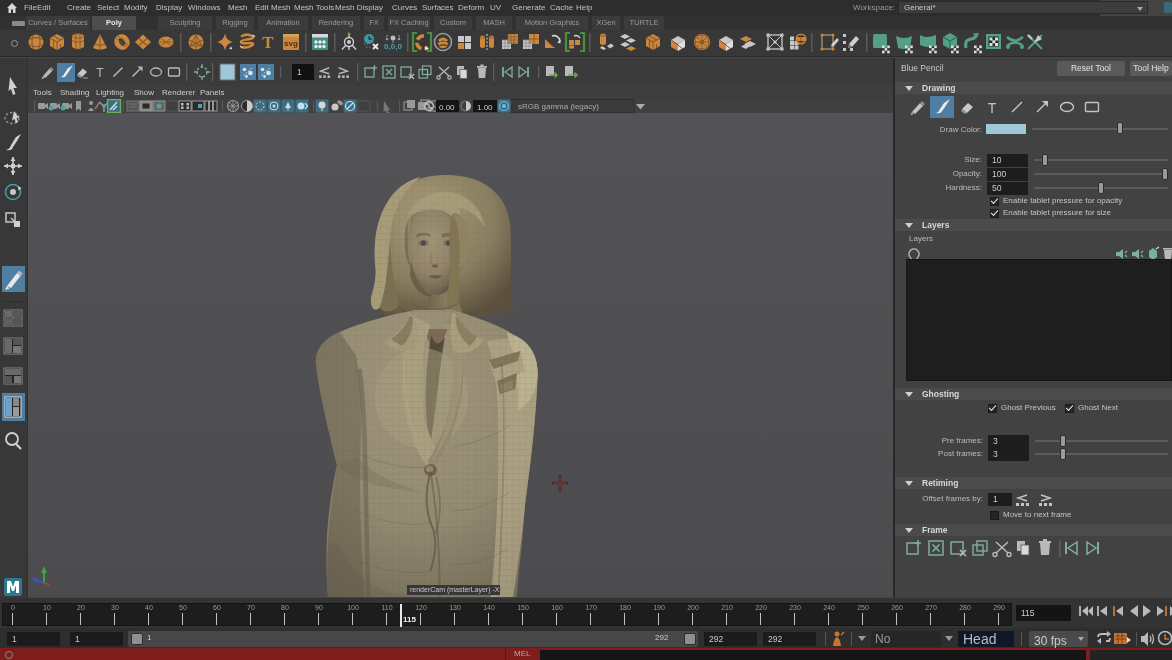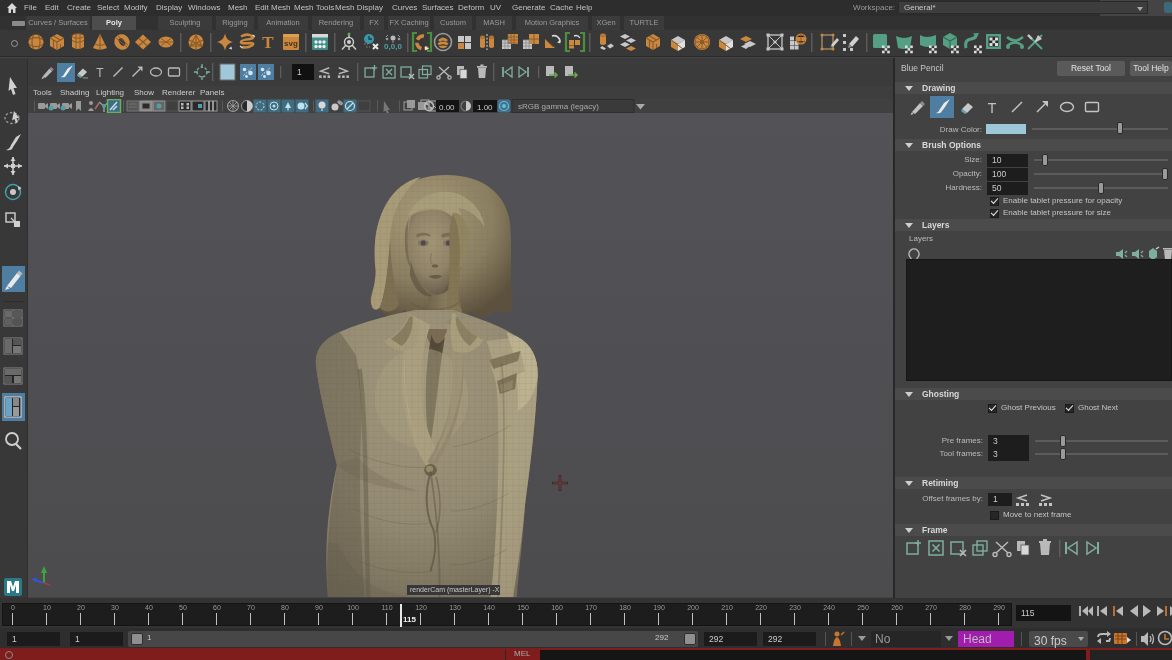--- a/index.html
+++ b/index.html
@@ -41,21 +41,21 @@
 .sepd{width:1px;background:#2a2a2a;}
 </style>
 </head>
 <body>
 <div id="app">
 <div id="menubar">
       <svg style="left:6px;top:2px" width="12" height="12" viewBox="0 0 12 12">
         <path d="M6 1 L11 6 L9.5 6 L9.5 11 L7 11 L7 7.5 L5 7.5 L5 11 L2.5 11 L2.5 6 L1 6 Z" fill="#d8d8d8"></path>
       </svg>
       <span class="t" style="left:24px">File</span>
-      <span class="t" style="left:45px">Edit</span>
+      <span class="t" style="left:37px">Edit</span>
       <span class="t" style="left:67px">Create</span>
       <span class="t" style="left:97px">Select</span>
       <span class="t" style="left:124px">Modify</span>
       <span class="t" style="left:156px">Display</span>
       <span class="t" style="left:188px">Windows</span>
       <span class="t" style="left:228px">Mesh</span>
       <span class="t" style="left:255px">Edit Mesh</span>
       <span class="t" style="left:294px">Mesh Tools</span>
       <span class="t" style="left:335px">Mesh Display</span>
       <span class="t" style="left:392px">Curves</span>
@@ -900,24 +900,20 @@
           <ellipse rx="6.5" ry="4.5" fill="none" stroke="#c4c4c4" stroke-width="1.4"></ellipse>
         </g>
         <g transform="translate(197,11)">
           <rect x="-6.5" y="-4.5" width="13" height="9" rx="1" fill="none" stroke="#c4c4c4" stroke-width="1.4"></rect>
         </g>
       </svg>
       <div class="lab t" style="left:0px;top:67px;width:87px">Draw Color:</div>
       <div style="left:91px;top:66px;width:40px;height:10px;background:#9ec8da"></div>
       <div class="strack" style="left:137px;top:70px;width:136px"></div>
       <div class="shandle" style="left:222px;top:64px"></div>
-      <div class="sechdr" style="top:81px">
-        <div class="tri"></div>
-        <b>Brush Options</b>
-      </div>
       <div class="lab t" style="left:0px;top:97px;width:87px">Size:</div>
       <div class="fld" style="left:92px;top:96px;width:41px;height:13px">10</div>
       <div class="strack" style="left:139px;top:101px;width:134px"></div>
       <div class="shandle" style="left:147px;top:96px"></div>
       <div class="lab t" style="left:0px;top:111px;width:87px">Opacity:</div>
       <div class="fld" style="left:92px;top:110px;width:41px;height:13px">100</div>
       <div class="strack" style="left:139px;top:115px;width:134px"></div>
       <div class="shandle" style="left:267px;top:110px"></div>
       <div class="lab t" style="left:0px;top:125px;width:87px">Hardness:</div>
       <div class="fld" style="left:92px;top:124px;width:41px;height:13px">50</div>
@@ -964,21 +960,21 @@
       <div class="cb" style="left:93px;top:346px"></div>
       <div class="chk" style="left:94px;top:347px"></div>
       <div class="cblab t" style="left:106px;top:345px">Ghost Previous</div>
       <div class="cb" style="left:170px;top:346px"></div>
       <div class="chk" style="left:171px;top:347px"></div>
       <div class="cblab t" style="left:183px;top:345px">Ghost Next</div>
       <div class="lab t" style="left:0px;top:378px;width:88px">Pre frames:</div>
       <div class="fld" style="left:93px;top:377px;width:41px;height:13px">3</div>
       <div class="strack" style="left:140px;top:382px;width:133px"></div>
       <div class="shandle" style="left:165px;top:377px"></div>
-      <div class="lab t" style="left:0px;top:391px;width:88px">Tool frames:</div>
+      <div class="lab t" style="left:0px;top:391px;width:88px">Post frames:</div>
       <div class="fld" style="left:93px;top:390px;width:41px;height:13px">3</div>
       <div class="strack" style="left:140px;top:395px;width:133px"></div>
       <div class="shandle" style="left:165px;top:390px"></div>
       <div class="sechdr" style="top:419px">
         <div class="tri"></div>
         <b>Retiming</b>
       </div>
       <div class="lab t" style="left:0px;top:436px;width:88px">Offset frames by:</div>
       <div class="fld" style="left:93px;top:435px;width:24px;height:13px">1</div>
       <svg style="left:0;top:434px" width="277" height="15" viewBox="0 0 277 15">
@@ -1153,21 +1149,21 @@
       <div class="sep" style="left:825px;top:4px;height:14px"></div>
       <svg style="left:828px;top:2px" width="20" height="18" viewBox="0 0 20 18">
         <circle cx="9" cy="4" r="2.5" fill="#c8762f"></circle>
         <path d="M5 16 Q6 8 9 7 Q12 8 13 16 Z" fill="#c8762f"></path>
         <path d="M13 5 L16 2" stroke="#c8762f" stroke-width="1.5"></path>
       </svg>
       <div class="sep" style="left:851px;top:4px;height:14px"></div>
       <div style="left:858px;top:8px;width:0;height:0;border-left:4px solid transparent;border-right:4px solid transparent;border-top:5px solid #999"></div>
       <div class="fld" style="left:871px;top:3px;width:70px;height:16px;background:#262626;line-height:16px;color:#999;font-size:12px;padding-left:4px">No Character Set</div>
       <div style="left:945px;top:8px;width:0;height:0;border-left:4px solid transparent;border-right:4px solid transparent;border-top:5px solid #999"></div>
-      <div class="fld" style="left:958px;top:3px;width:56px;height:16px;background:#a21caf;line-height:16px;color:#bbb;font-size:12px">Head</div>
+      <div class="fld" style="left:958px;top:3px;width:56px;height:16px;background:#0f172a;line-height:16px;color:#bbb;font-size:14px">Head</div>
       <div class="sep" style="left:1021px;top:4px;height:14px"></div>
       <div style="left:1029px;top:3px;width:59px;height:16px;background:#4a4a4a;border-radius:2px">
         <span style="position:absolute;left:5px;top:3px;font-size:12px;color:#ccc">30 fps</span>
         <div style="position:absolute;right:4px;top:6px;width:0;height:0;border-left:3.5px solid transparent;border-right:3.5px solid transparent;border-top:4px solid #aaa"></div>
       </div>
       <svg style="left:1094px;top:3px" width="20" height="16" viewBox="0 0 20 16">
         <path d="M4 6 Q4 3 8 3 L14 3 M14 10 Q16 10 16 7 M16 10 L12 10" stroke="#b9b9b9" stroke-width="1.8" fill="none"></path>
         <path d="M13 0 L17 3 L13 6 Z M7 13 L3 10 L7 7 Z" fill="#b9b9b9"></path>
       </svg>
       <svg style="left:1113px;top:3px" width="18" height="16" viewBox="0 0 18 16">

